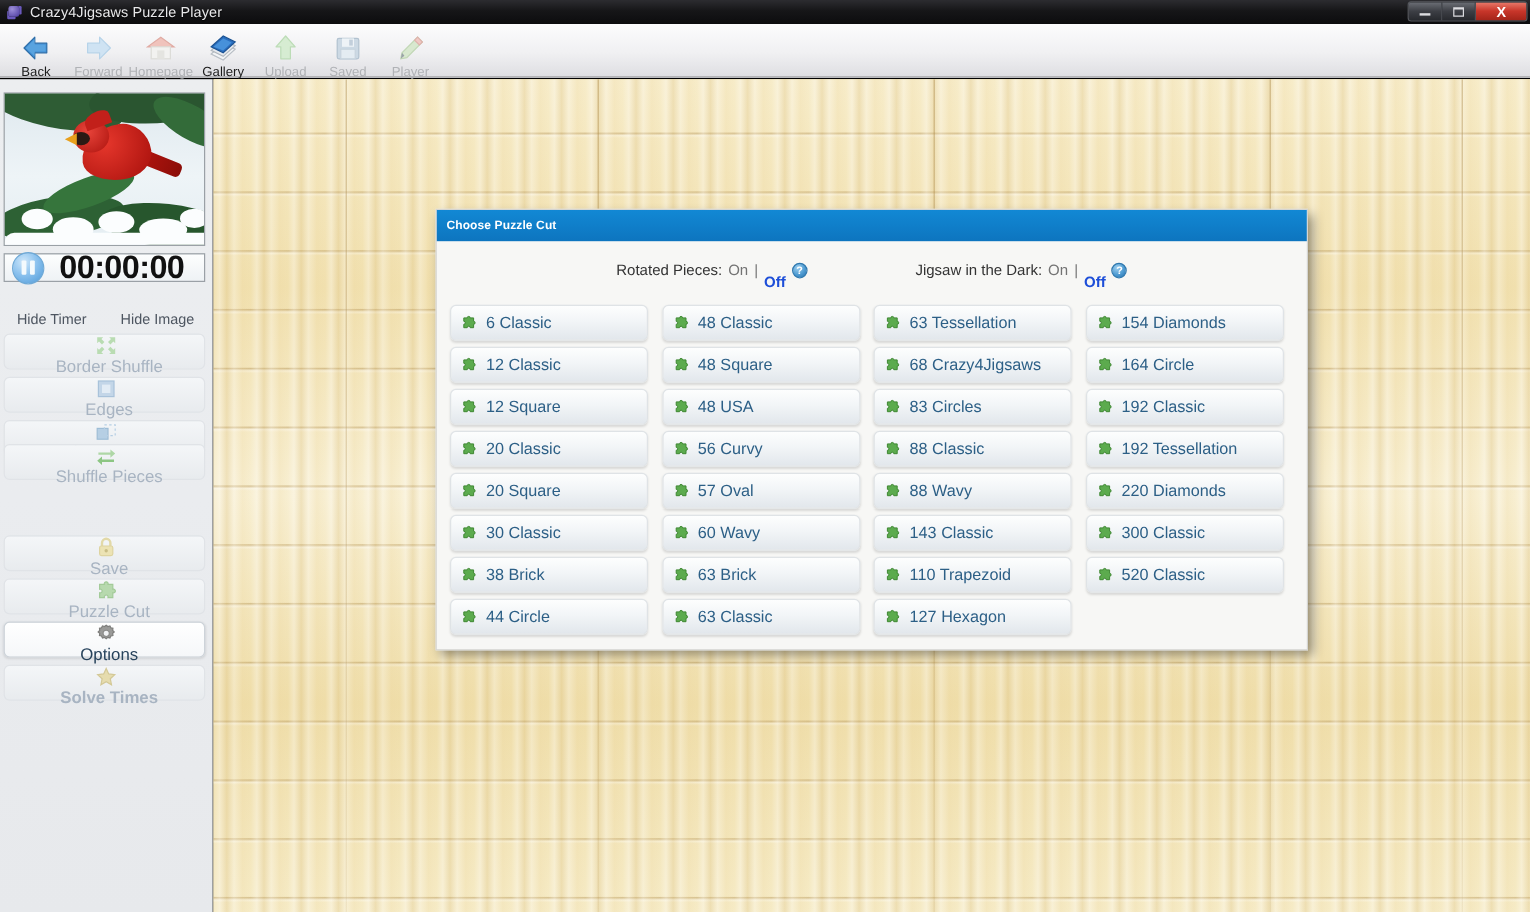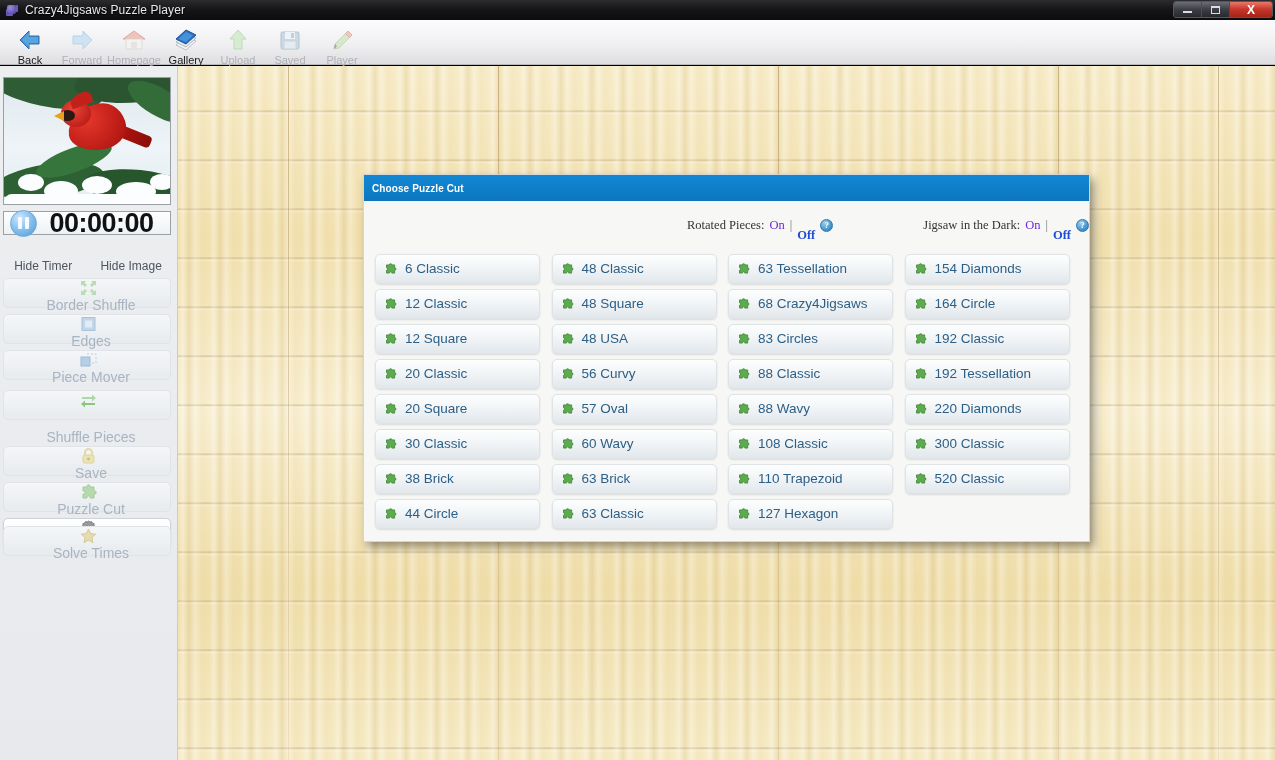--- a/index.html
+++ b/index.html
@@ -185,26 +185,26 @@
     box-shadow: 4px 5px 9px rgba(0,0,0,.38);
     border: 1px solid #d5d5d2;
   }
   #dlg-title {
     height: 26px; background: linear-gradient(to bottom, #1288d4 0%, #0d75bf 100%);
     color: #ffffff; font-size: 10px; font-weight: bold;
     display: flex; align-items: center; padding-left: 8px;
     letter-spacing: .1px;
   }
   #dlg-toggles {
-    height: 48px; display: flex; align-items: center; justify-content: flex-end;
-    gap: 90px; font-size: 12.5px; color: #333; font-family: Liberation Serif, serif;
+    height: 48px; display: flex; align-items: center; justify-content: center;
+    gap: 90px; font-size: 12.5px; color: #333;
   }
   .toggle-group { display: flex; align-items: center; gap: 5px; white-space: nowrap; }
   .toggle-group .tg-label { color: #333; }
-  .toggle-group .tg-on { color: #6d28d9; cursor: pointer; }
+  .toggle-group .tg-on { color: #737373; cursor: pointer; }
   .toggle-group .tg-sep { color: #777; }
   .toggle-group .tg-off { color: #1d4ed8; font-weight: bold; cursor: pointer; margin-top: 20px; }
   .help-icon {
     width: 13px; height: 13px; border-radius: 50%;
     background: radial-gradient(circle at 35% 28%, #9fd0ef 0%, #4e9bd2 55%, #2a73ad 100%);
     border: 1px solid #2f78ae;
     color: #fff; font-size: 9px; font-weight: bold;
     display: flex; align-items: center; justify-content: center;
     line-height: 1; cursor: pointer;
   }
@@ -389,21 +389,21 @@
   <div class="side-btn" style="top:284px;">
     <span class="sic">
       <svg width="19" height="18" viewBox="0 0 19 18">
         <rect x="2" y="6" width="9" height="9" fill="#b6cfe4" stroke="#9ebdd6"></rect>
         <rect x="8" y="3" width="9" height="9" fill="none" stroke="#b6cfe4" stroke-dasharray="2,2"></rect>
       </svg>
     </span>
     <span>Piece Mover</span>
   </div>
 
-  <div class="side-btn" style="top:324px;gap:20px;">
+  <div class="side-btn" style="top:304px;">
     <span class="sic">
       <svg width="19" height="18" viewBox="0 0 19 18">
         <path d="M3 6 L13 6 L13 3.5 L17 7 L13 10.5 L13 8 L3 8 Z" fill="#aed7a6"></path>
         <path d="M16 12 L6 12 L6 9.5 L2 13 L6 16.5 L6 14 L16 14 Z" fill="#8cc683"></path>
       </svg>
     </span>
     <span>Shuffle Pieces</span>
   </div>
 
   <div class="side-btn" style="top:380px;">
@@ -429,21 +429,21 @@
   <div class="side-btn active" style="top:452px;">
     <span class="sic">
       <svg width="19" height="18" viewBox="0 0 19 18">
         <path d="M9.5 2 l1.4 1.1 1.7-.5 .8 1.6 1.7 .4 -.2 1.8 1.3 1.2 -1.3 1.2 .2 1.8 -1.7 .4 -.8 1.6 -1.7-.5 -1.4 1.1 -1.4-1.1 -1.7 .5 -.8-1.6 -1.7-.4 .2-1.8 -1.3-1.2 1.3-1.2 -.2-1.8 1.7-.4 .8-1.6 1.7 .5 z" fill="#9a9a98" stroke="#7e7e7c"></path>
         <circle cx="9.5" cy="8.8" r="2.6" fill="#f2f3f5" stroke="#8b8b89"></circle>
       </svg>
     </span>
     <span>Options</span>
   </div>
 
-  <div class="side-btn" style="top:460px;">
+  <div class="side-btn" style="top:488px;font-weight:bold;">
     <span class="sic">
       <svg width="19" height="18" viewBox="0 0 19 18">
         <path d="M9.5 2 L11.6 6.6 L16.6 7.2 L12.9 10.6 L13.9 15.6 L9.5 13.1 L5.1 15.6 L6.1 10.6 L2.4 7.2 L7.4 6.6 Z" fill="#e6dcae" stroke="#d3c896"></path>
       </svg>
     </span>
     <span>Solve Times</span>
   </div>
 
 </div>
 
@@ -657,21 +657,21 @@
             </svg>
         </span>
         <span class="ptxt">88 Wavy</span>
       </div>
       <div class="cut-btn">
         <span class="pz">
           <svg width="15" height="15" viewBox="0 0 18 18">
               <path d="M3 3.5 h3.4 a1.5 1.5 0 1 1 3 0 h3.4 v3.4 a1.5 1.5 0 1 1 0 3 v3.4 h-3.4 a1.5 1.5 0 1 0 -3 0 h-3.4 v-3.4 a1.5 1.5 0 1 0 0 -3 z" fill="#5cab4e" stroke="#3f8833"></path>
             </svg>
         </span>
-        <span class="ptxt">108 Classic</span>
+        <span class="ptxt">143 Classic</span>
       </div>
       <div class="cut-btn">
         <span class="pz">
           <svg width="15" height="15" viewBox="0 0 18 18">
               <path d="M3 3.5 h3.4 a1.5 1.5 0 1 1 3 0 h3.4 v3.4 a1.5 1.5 0 1 1 0 3 v3.4 h-3.4 a1.5 1.5 0 1 0 -3 0 h-3.4 v-3.4 a1.5 1.5 0 1 0 0 -3 z" fill="#5cab4e" stroke="#3f8833"></path>
             </svg>
         </span>
         <span class="ptxt">110 Trapezoid</span>
       </div>
       <div class="cut-btn">

